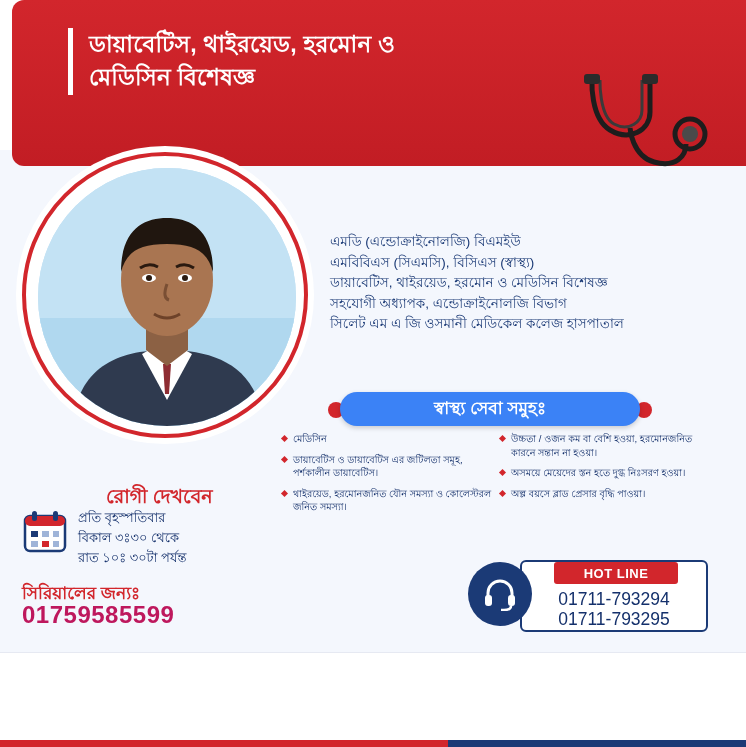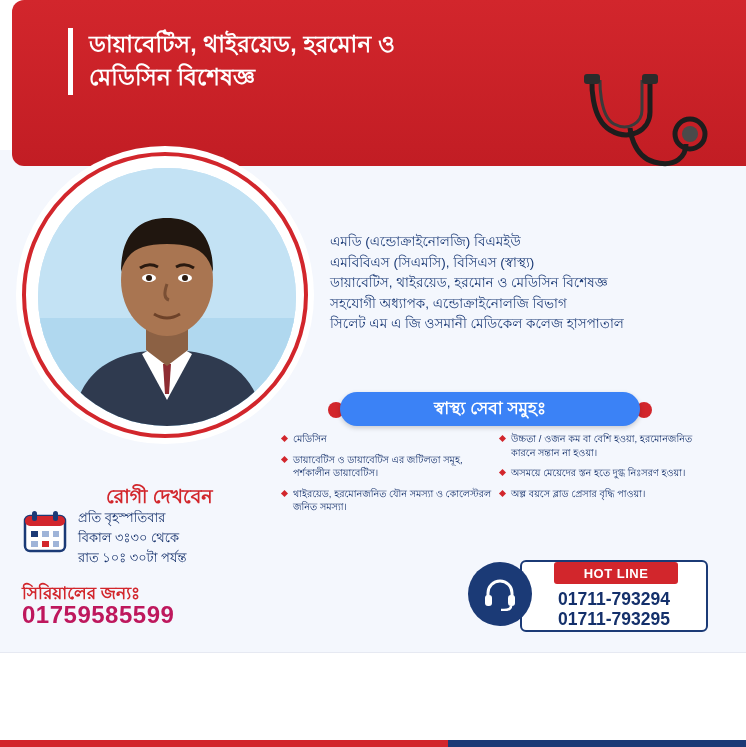--- a/index.html
+++ b/index.html
@@ -208,21 +208,21 @@
     border-radius: 3px;
     letter-spacing: .5px;
   }
   .hotline-num {
     position: absolute;
     left: 528px;
     width: 172px;
     text-align: center;
     color: #14306b;
     font-size: 17.5px;
-    font-weight: bold;
+    font-weight: normal;
   }
   .hotline-num.n1 { top: 589px; }
   .hotline-num.n2 { top: 609px; }
   
   .footer {
     position: absolute;
     left: 0; top: 652px;
     width: 746px; height: 95px;
     background: #ffffff;
     border-top: 1px solid #e6e9f2;

